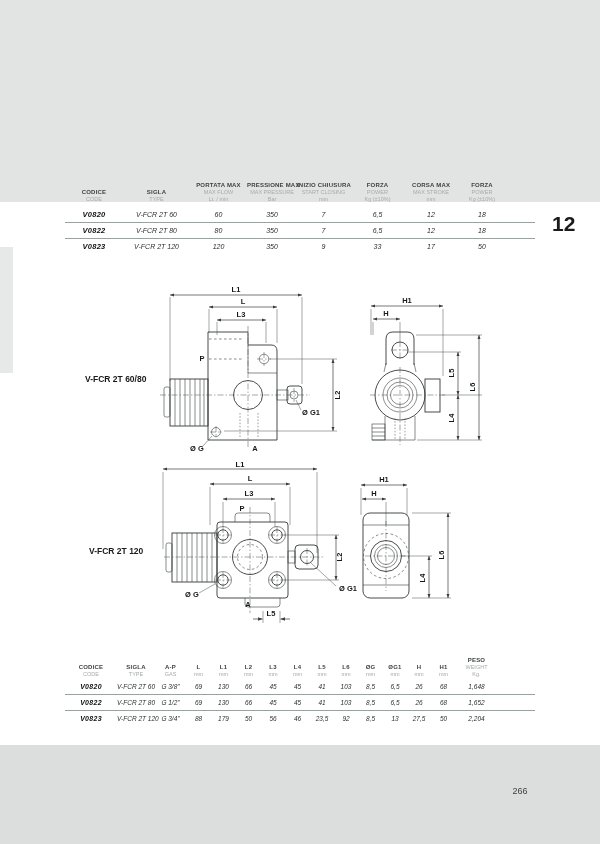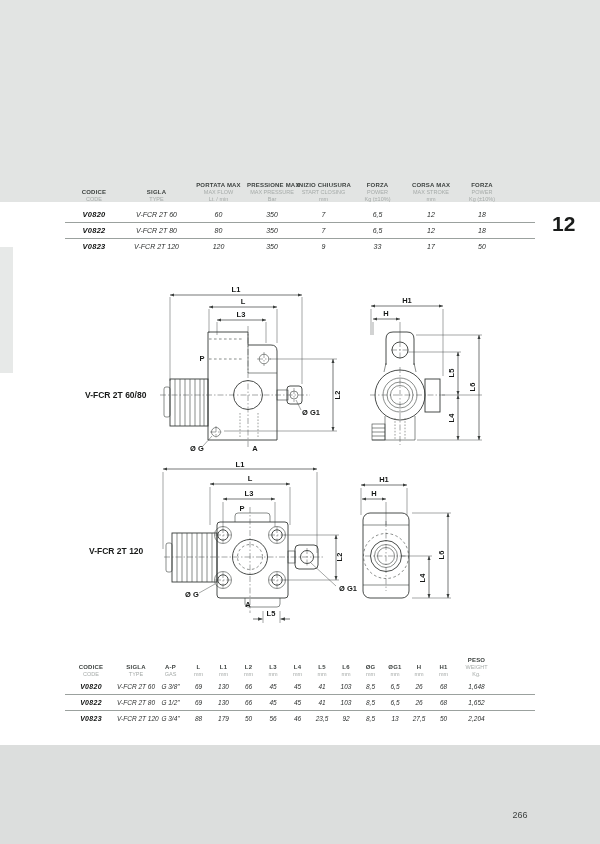--- a/index.html
+++ b/index.html
@@ -31,23 +31,23 @@
   .hs:empty,.hu:empty{display:none;}
   .trow{height:15px;line-height:15px;border-bottom:1px solid #9ba19e;font-style:italic;}
   .trow:last-child{border-bottom:none;}
   .cell{text-align:center;font-size:7px;color:#2b2e2d;white-space:nowrap;overflow:visible;}
   .dim-tbl .cell{font-size:6.5px;}
   .cell.code{font-weight:bold;font-size:7.5px;color:#101211;letter-spacing:.3px;}
   .dim-tbl .cell.code{font-size:7px;}
 
   
   .chapter-num{position:absolute;left:552px;top:212px;width:40px;font-size:21px;font-weight:bold;color:#1a1c1b;}
-  .page-num{position:absolute;left:495px;top:810px;width:50px;text-align:center;font-size:9px;color:#3c403f;}
+  .page-num{position:absolute;left:495px;top:786px;width:50px;text-align:center;font-size:9px;color:#3c403f;}
   .dwg-title{position:absolute;font-size:8.5px;font-weight:bold;color:#181a19;white-space:nowrap;}
-  .dwg-title.t1{left:85px;top:390px;}
+  .dwg-title.t1{left:85px;top:374px;}
   .dwg-title.t2{left:89px;top:546px;}
 
   
   svg.dwg{position:absolute;overflow:visible;}
   svg.d1{left:150px;top:283px;}
   svg.d2{left:150px;top:463px;}
   .out{fill:none;stroke:#34383 6;stroke:#343836;stroke-width:0.9;}
   .thin{fill:none;stroke:#3b3f3d;stroke-width:0.6;}
   .dim{stroke:#3a3e3c;stroke-width:0.7;fill:none;}
   .ext{stroke:#4a4e4c;stroke-width:0.5;fill:none;}

